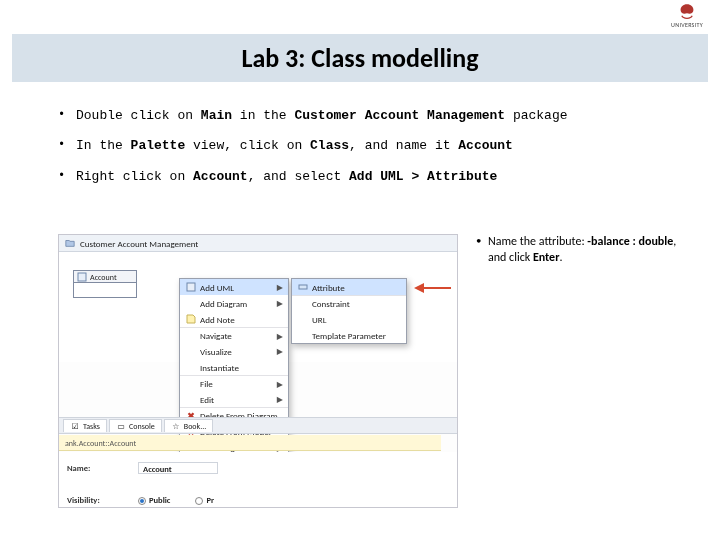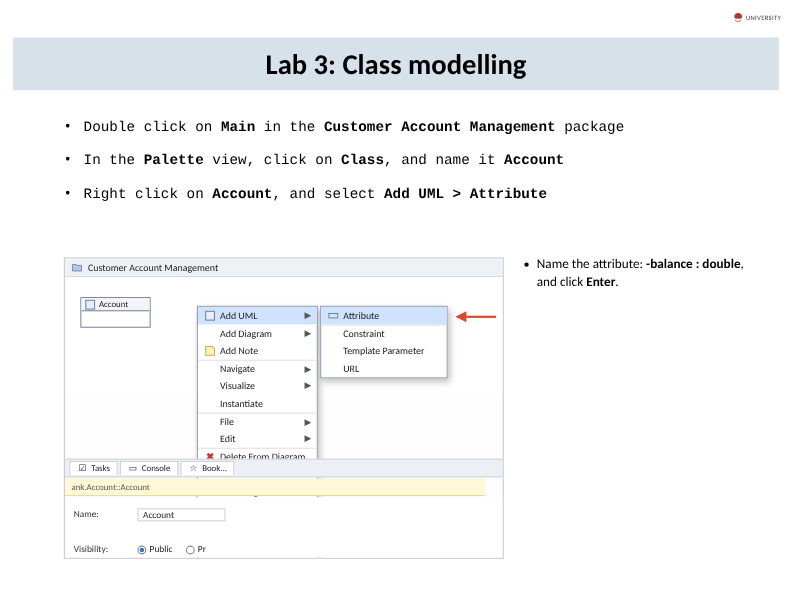--- a/index.html
+++ b/index.html
@@ -1,17 +1,17 @@
 <!DOCTYPE html>
 <html><head>
 <meta charset="utf-8">
 <style>
   * { box-sizing: border-box; margin:0; padding:0; }
   body { width:720px; height:540px; background:#fff; font-family:"Calibri","Segoe UI",Arial,sans-serif; font-size:12px; color:#000; position:relative; overflow:hidden;}
-  .logo { position:absolute; top:2px; right:10px; width:46px; height:28px; display:flex; flex-direction:row; align-items:center;}
+  .logo { position:absolute; top:2px; right:10px; width:46px; height:28px; display:flex; flex-direction:column; align-items:center;justify-content:center;}
   .logo svg{width:26px;height:18px;}
   .logo-text{font-size:6px;color:#444;letter-spacing:.3px;}
   .title-band{position:absolute;top:34px;left:12px;right:12px;height:48px;background:#d7e1ea;display:flex;align-items:center;justify-content:center;}
   .title-band h1{font-size:26px;font-weight:700;color:#000;}
   .main-bullets{position:absolute;top:108px;left:58px;right:40px;font-family:Liberation Mono, monospace;}
   .main-bullets li{list-style:none;margin:0 0 14px 0;padding-left:18px;position:relative;font-size:13px;line-height:1.25;}
   .main-bullets li::before{content:"•";position:absolute;left:0;top:0;font-size:12px;}
   .content-row{position:absolute;top:234px;left:58px;right:26px;bottom:16px;display:flex;gap:18px;}
   .shot{border:1px solid #c7c7d0;background:#fdfdfd;width:400px;height:274px;position:relative;font-size:9px;color:#222;overflow:hidden;}
   .pkg-header{height:17px;background:#eef2f7;border-bottom:1px solid #d0d6df;display:flex;align-items:center;gap:5px;padding:0 6px;}
@@ -28,21 +28,21 @@
   .row .arrow{position:absolute;right:5px;font-size:8px;color:#555;}
   .red-x{color:#c0392b;font-weight:700;font-size:9px;}
   .submenu{position:absolute;top:26px;left:232px;width:116px;background:#fff;border:1px solid #9aa0ad;box-shadow:2px 3px 6px rgba(0,0,0,.25);}
   .arrow-ptr{position:absolute;top:30px;left:350px;width:42px;height:12px;}
   .arrow-ptr::before{content:"";position:absolute;top:50%;left:10px;right:0;height:2px;background:#d64a2f;transform:translateY(-50%);}
   .arrow-ptr::after{content:"";position:absolute;left:0;top:50%;transform:translateY(-50%);border:5px solid transparent;border-right:10px solid #d64a2f;}
   .tabs-bar{position:absolute;left:0;right:0;top:182px;height:17px;background:#eceff4;border-top:1px solid #cfd4dc;border-bottom:1px solid #cfd4dc;display:flex;align-items:center;gap:2px;padding:0 4px;font-size:8px;}
   .tab{background:#fff;border:1px solid #cfd4dc;border-bottom:none;padding:1px 6px;display:flex;align-items:center;gap:3px;}
   .bread{position:absolute;top:200px;left:0;right:16px;height:16px;background:#fff8d6;border-bottom:1px solid #e6dca0;display:flex;align-items:center;padding:0 6px;font-size:8px;color:#555;}
   .props{position:absolute;top:217px;left:0;right:0;bottom:0;background:#fff;}
-  .prow{display:flex;align-items:center;height:18px;padding:16px 8px;gap:12px;font-size:8.5px;}
+  .prow{display:flex;align-items:center;height:18px;padding:16px 8px;gap:25px;font-size:8.5px;font-weight:bold;}
   .plabel{width:46px;color:#333;}
   .radio{width:8px;height:8px;border:1px solid #888;border-radius:50%;display:inline-block;vertical-align:middle;margin-right:3px;position:relative;}
   .radio.on::after{content:"";position:absolute;inset:1px;border-radius:50%;background:#2b73c7;}
   .chk{width:8px;height:8px;border:1px solid #888;display:inline-block;vertical-align:middle;margin-right:3px;}
   .ptxt{border:1px solid #cfd4dc;padding:0 4px;height:12px;line-height:12px;min-width:80px;}
   .right-col{flex:1;}
   .right-col li{list-style:none;margin:0 0 6px 0;padding-left:12px;position:relative;font-size:12px;line-height:1.3;}
   .right-col li::before{content:"•";position:absolute;left:0;top:0;font-size:11px;}
   b{font-weight:700;}
 </style>
@@ -191,25 +191,25 @@
               </svg>
             </span>
             <span>Attribute</span>
           </div>
         <div class="row sep">
             <span class="ico"></span>
             <span>Constraint</span>
           </div>
         <div class="row">
             <span class="ico"></span>
+            <span>URL</span>
+          </div>
+        <div class="row">
+            <span class="ico"></span>
             <span>Template Parameter</span>
-          </div>
-        <div class="row">
-            <span class="ico"></span>
-            <span>URL</span>
           </div>
       </div>
 
       <div class="arrow-ptr"></div>
     </div>
 
     <div class="tabs-bar">
       <div class="tab">
           <span class="ico">☑</span>
           <span>Tasks</span>

